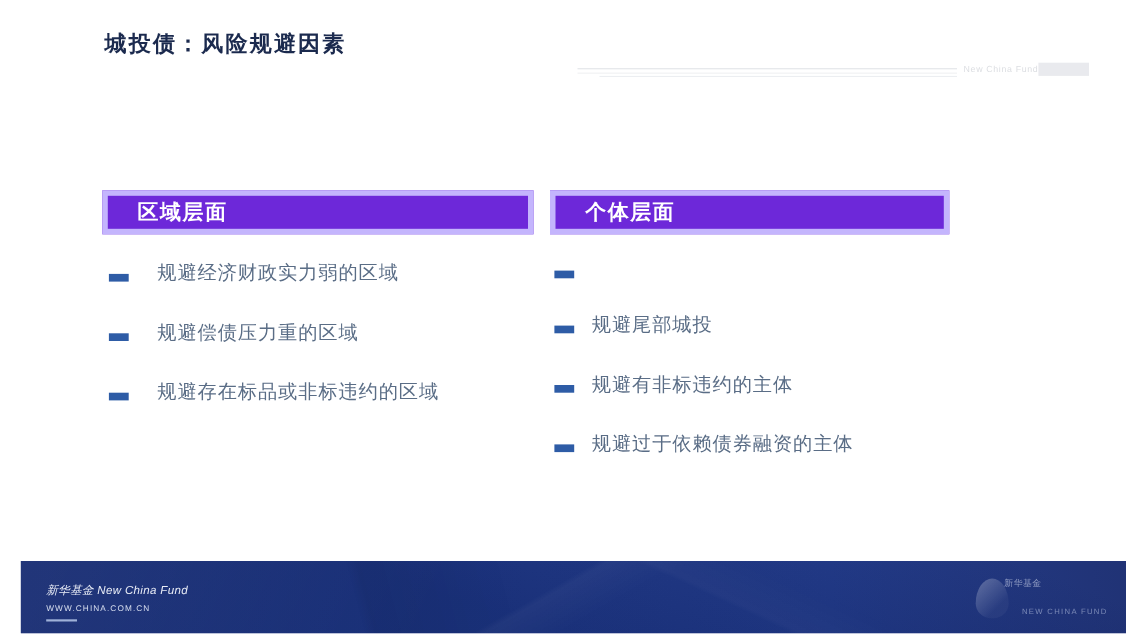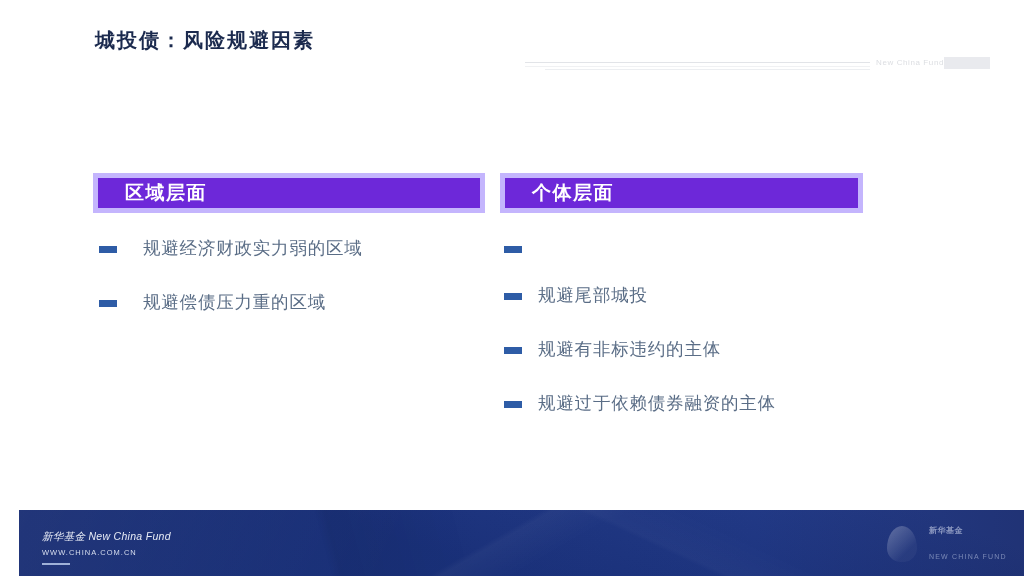--- a/index.html
+++ b/index.html
@@ -96,21 +96,21 @@
 
   
   .bullet-list {
     position: absolute;
     top: 64px;
     left: 0;
     width: 100%;
   }
   .bullet-item {
     display: flex;
-    align-items: flex-start;
+    align-items: center;
     margin-bottom: 30px;
   }
   .bullet-marker {
     flex: 0 0 auto;
     width: 18px;
     height: 7px;
     background: #2e5ca6;
     margin-top: 9px;
   }
   .bullet-text {
@@ -193,27 +193,26 @@
     top: 6px;
     width: 30px;
     height: 36px;
     border-radius: 50% 50% 46% 46% / 62% 62% 38% 38%;
     background: linear-gradient(135deg, rgba(255,255,255,0.42), rgba(255,255,255,0.06) 70%);
     filter: blur(0.4px);
     opacity: .7;
   }
   .footer-logo-cn {
     position: absolute;
-    left: 48px;
+    left: 32px;
     top: 7px;
     font-size: 8px;
     line-height: 8px;
     color: rgba(225,232,248,0.55);
     letter-spacing: 0.5px;
-    font-weight: bold;
   }
   .footer-logo-en {
     position: absolute;
     left: 48px;
     top: 33px;
     font-size: 7px;
     color: rgba(210,220,244,0.5);
     letter-spacing: 1.2px;
     white-space: nowrap;
   }
@@ -234,20 +233,24 @@
       <span class="panel-header-label">区域层面</span>
     </div>
     <div class="bullet-list">
       <div class="bullet-item">
         <span class="bullet-marker"></span>
         <span class="bullet-text">规避经济财政实力弱的区域</span>
       </div>
       <div class="bullet-item">
         <span class="bullet-marker"></span>
         <span class="bullet-text">规避偿债压力重的区域</span>
+      </div>
+      <div class="bullet-item">
+        <span class="bullet-marker"></span>
+        <span class="bullet-text">规避存在标品或非标违约的区域</span>
       </div>
     </div>
   </div>
 
   <div class="panel right">
     <div class="panel-header">
       <span class="panel-header-label">个体层面</span>
     </div>
     <div class="bullet-list">
       <div class="bullet-item">

